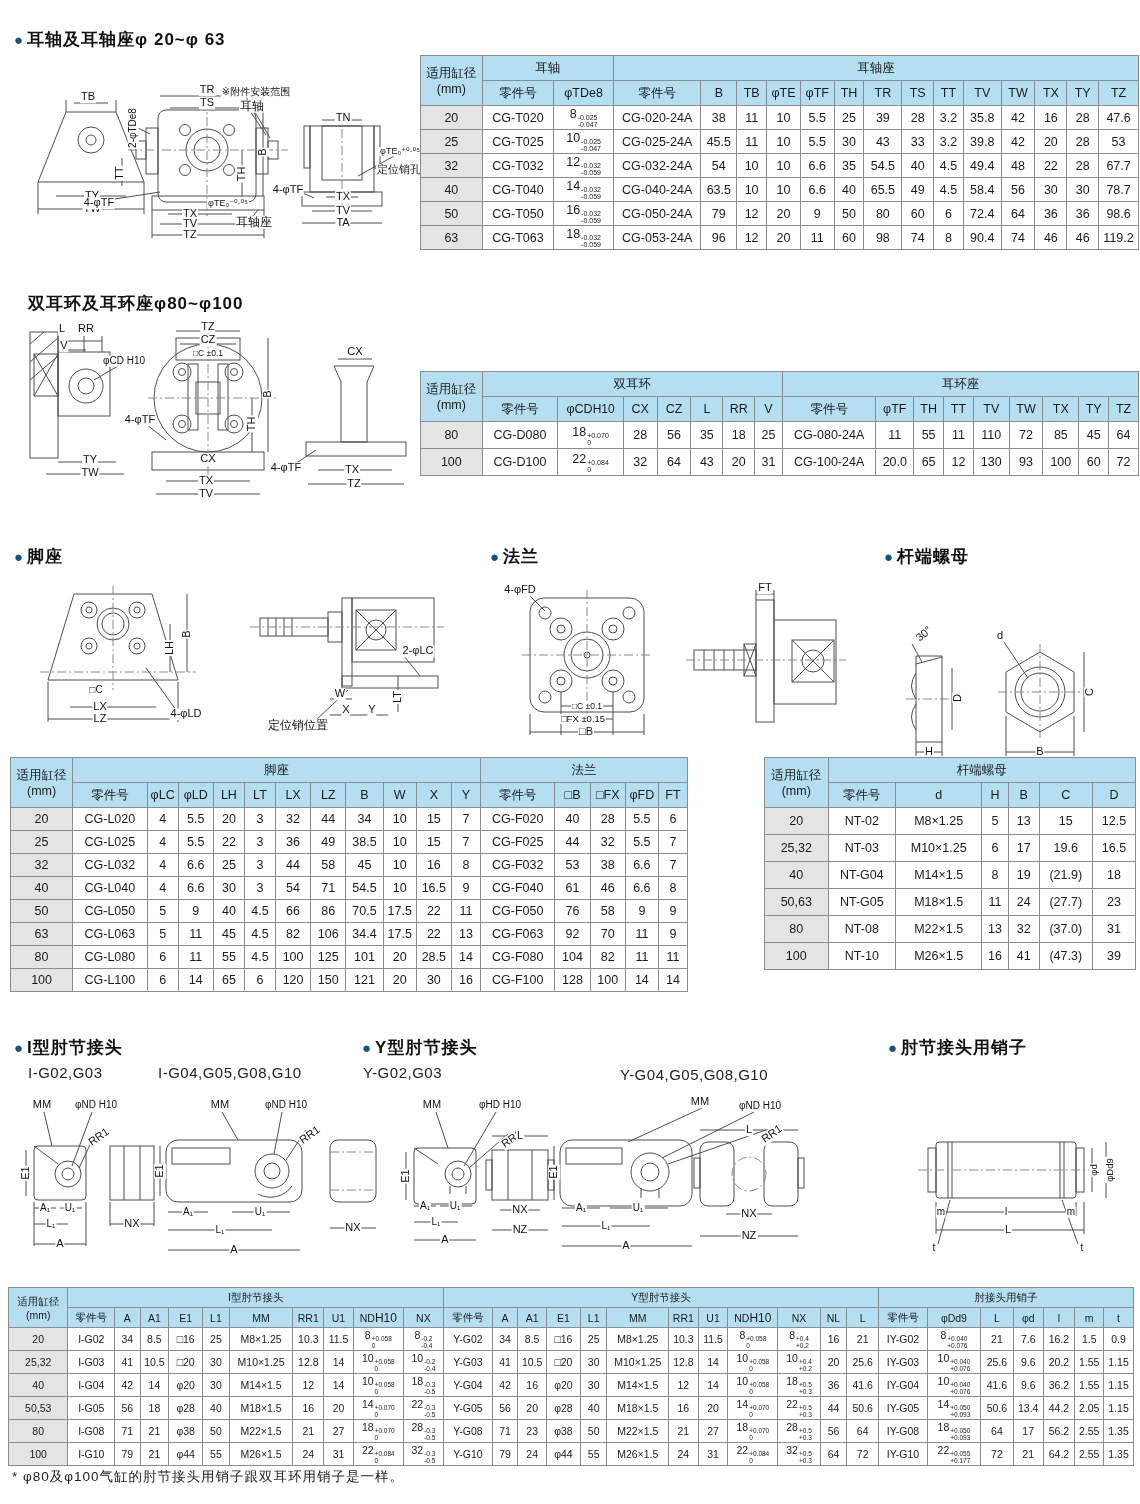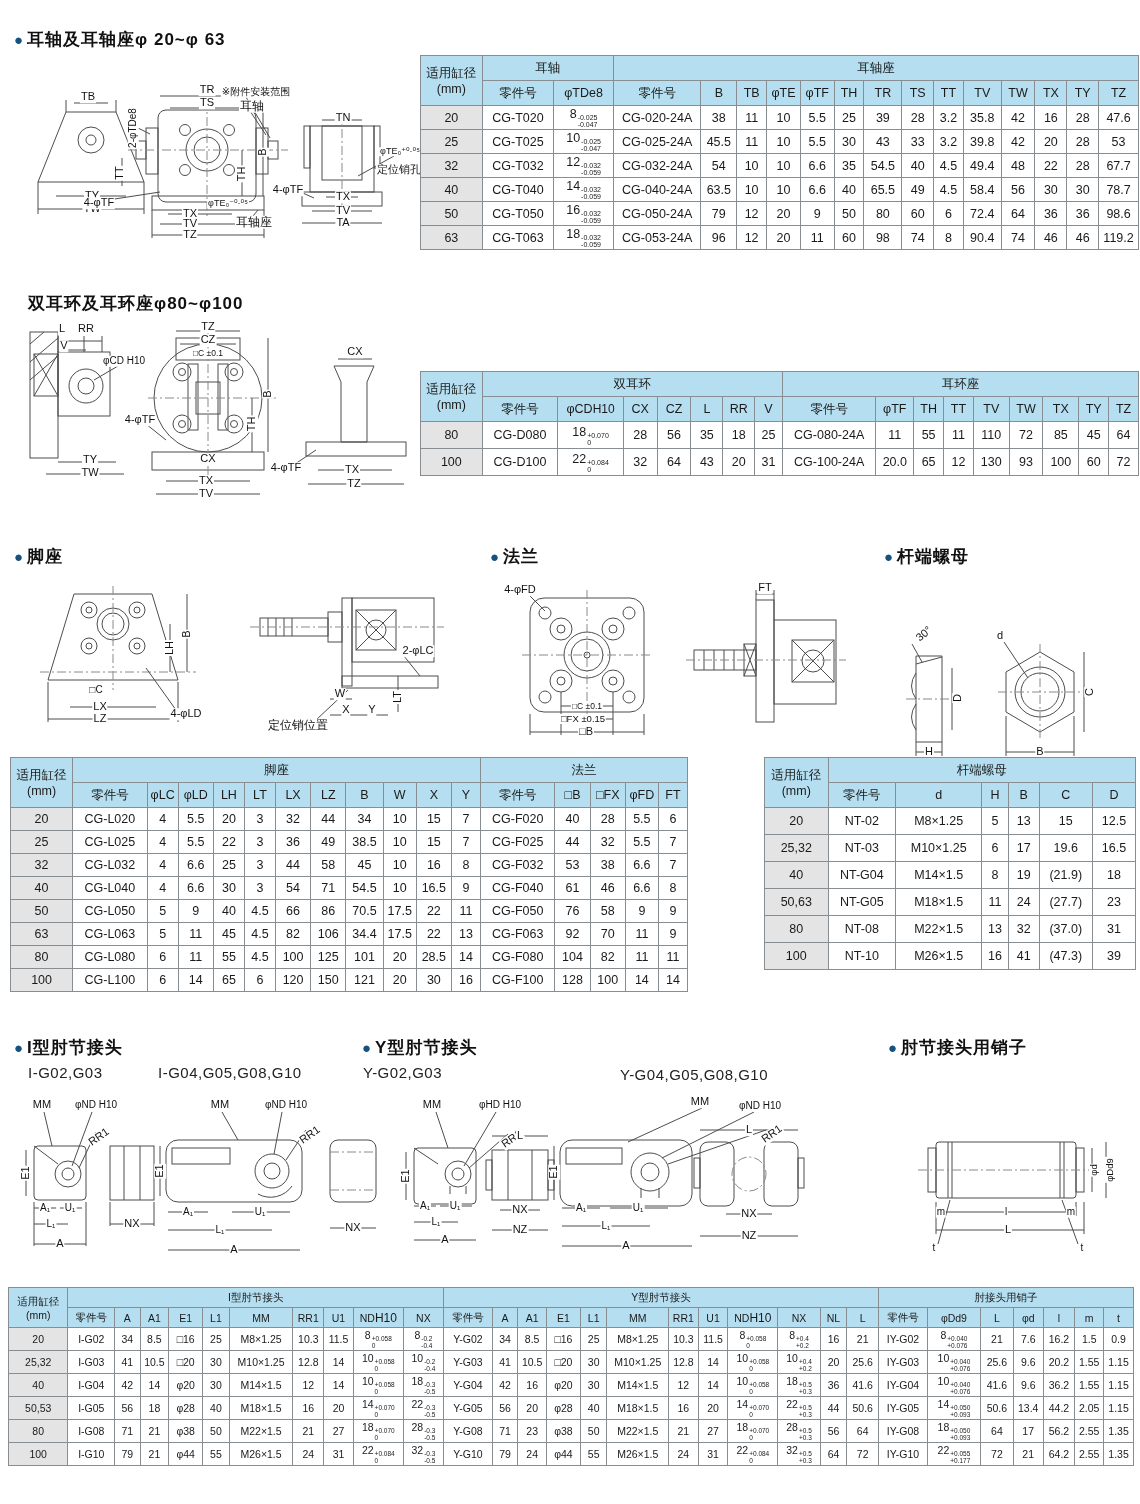--- a/index.html
+++ b/index.html
@@ -1291,13 +1291,14 @@
             <td>72</td>
             <td>21</td>
             <td>64.2</td>
             <td>2.55</td>
             <td>1.35</td>
           </tr>
         </tbody>
       </table>
     </div>
 
+  <div class="footnote">*  φ80及φ100气缸的肘节接头用销子跟双耳环用销子是一样。</div>
 </div>
 
 </body></html>

